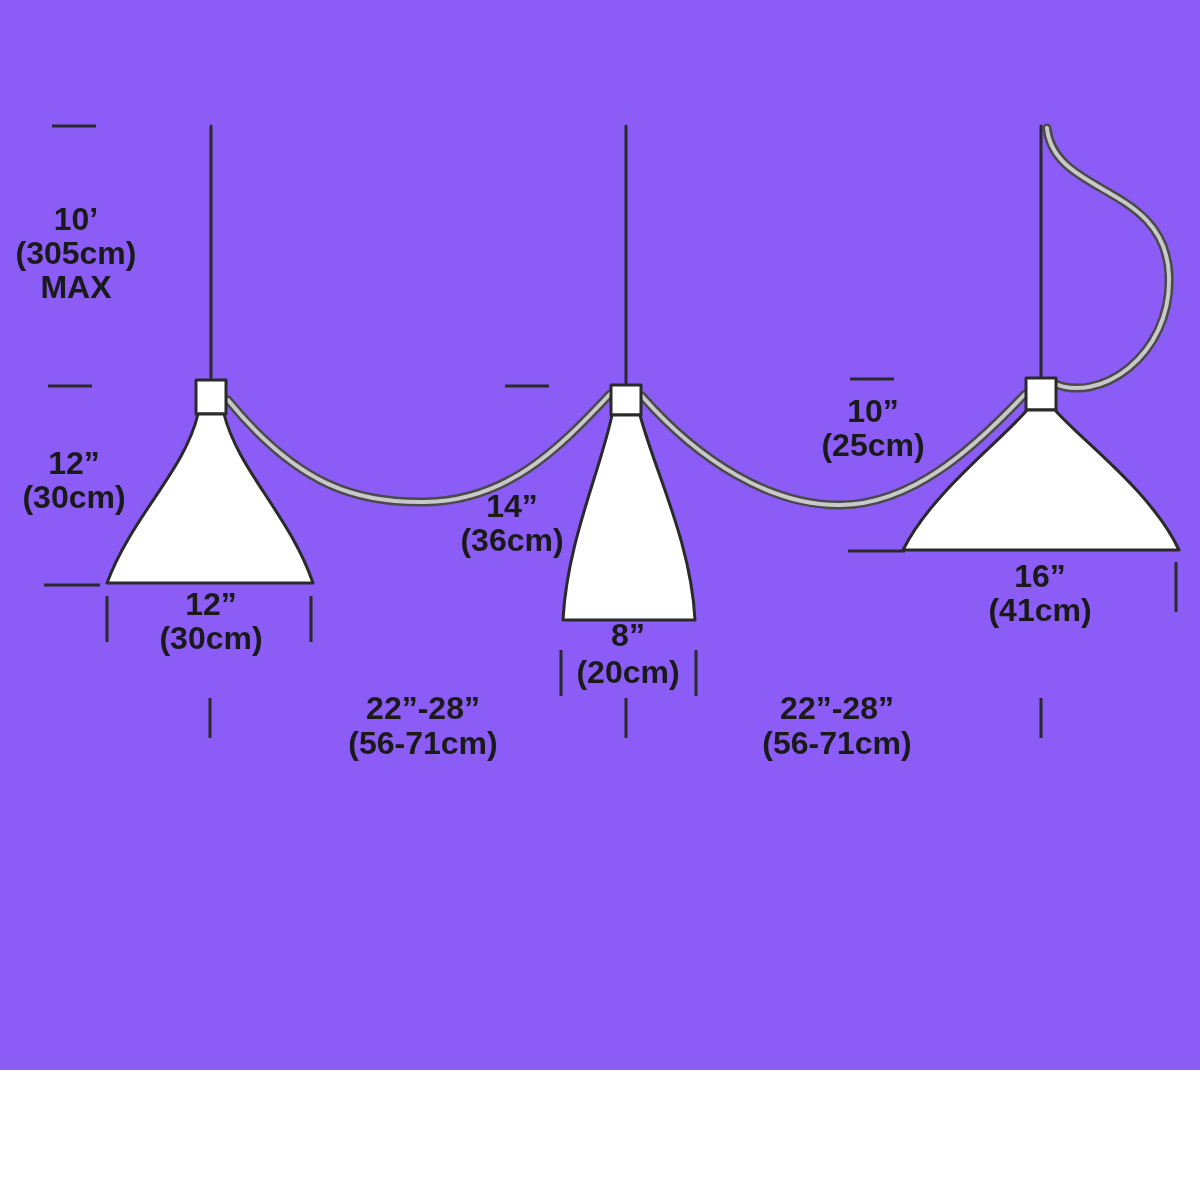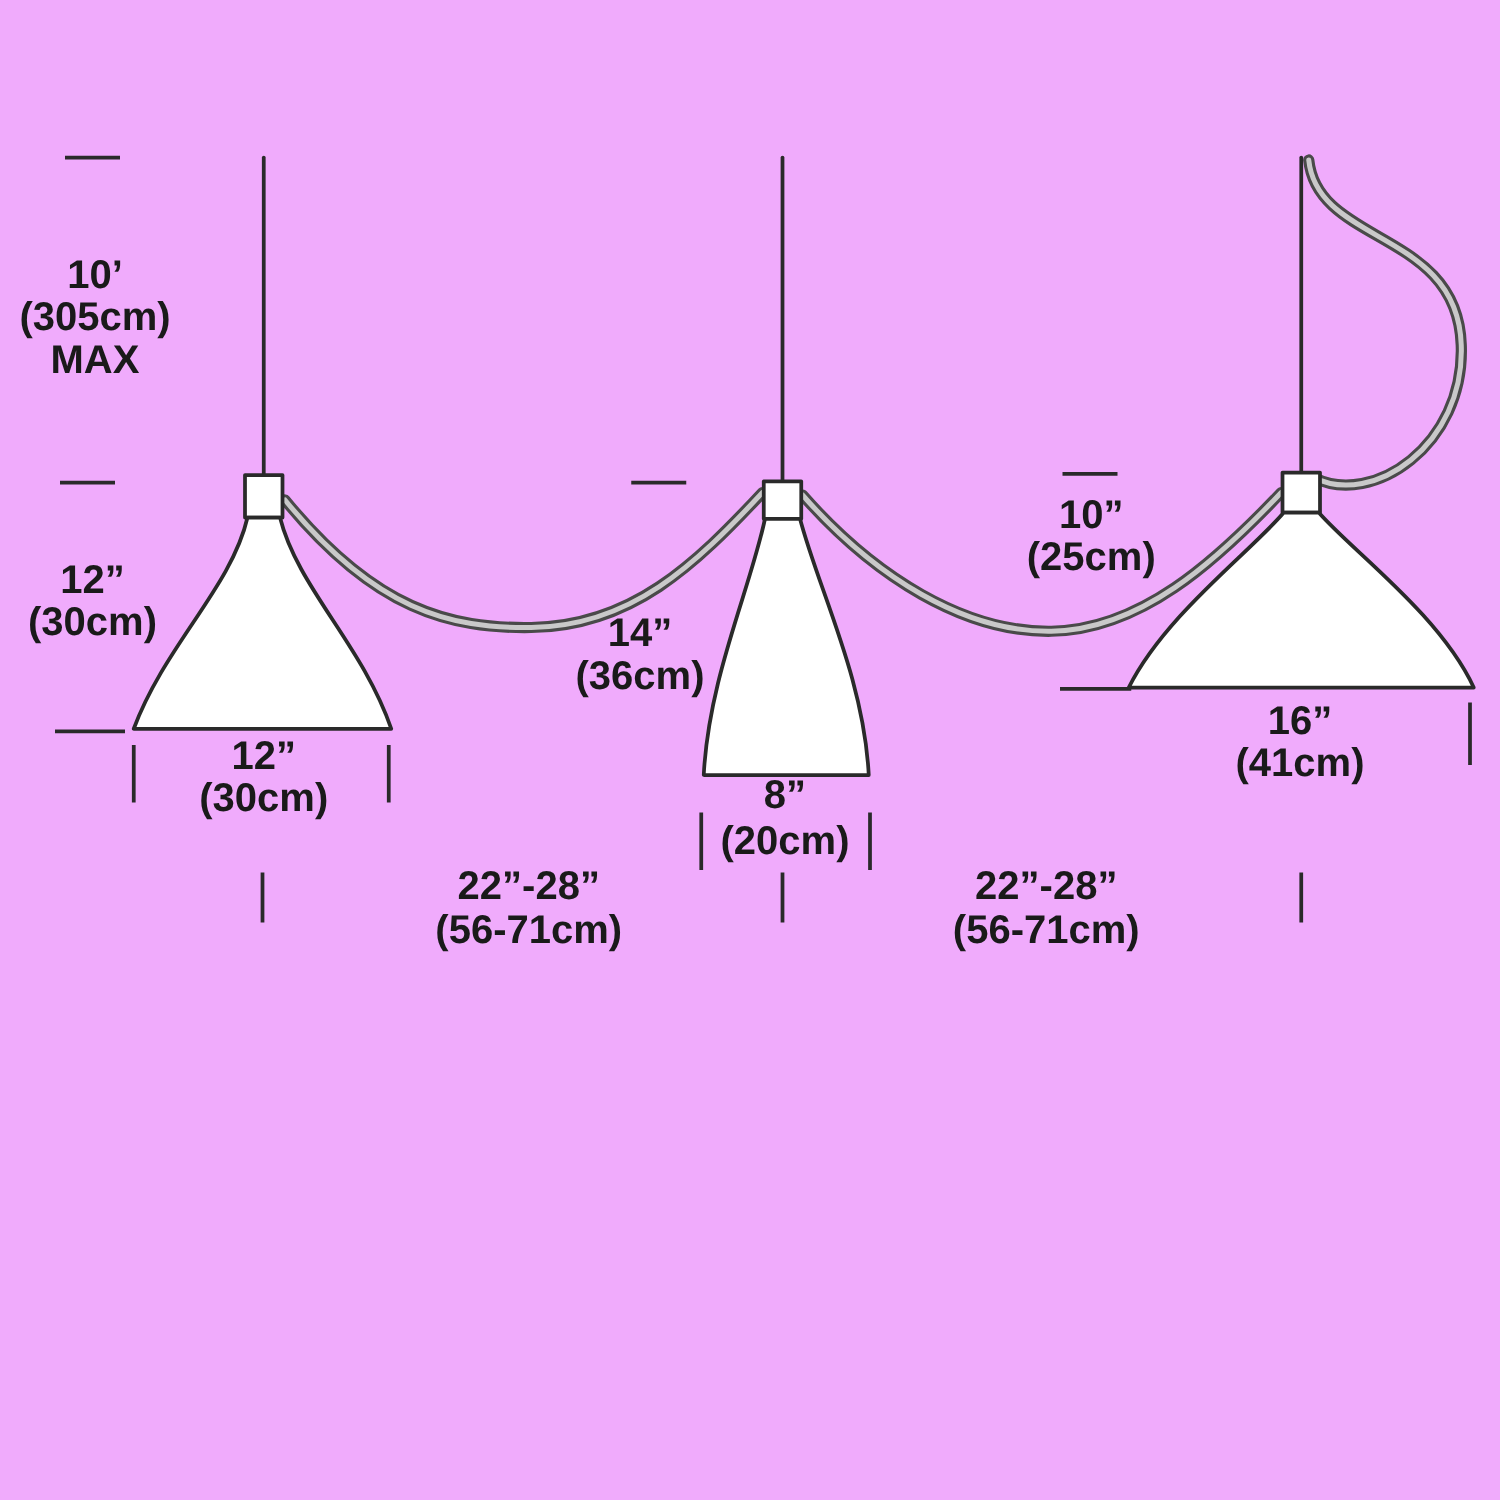--- a/index.html
+++ b/index.html
@@ -7,22 +7,22 @@
     padding: 0;
     width: 1200px;
     height: 1200px;
     background: #ffffff;
     font-family: "Liberation Sans", sans-serif;
     overflow: hidden;
   }
   .stage {
     position: relative;
     width: 1200px;
-    height: 1200px;
-    background: #f0abfc;
+    height: 1070px;
+    background: #8b5cf6;
   }
   svg { display: block; }
   .dim-text {
     font-family: "Liberation Sans", sans-serif;
     font-size: 32px;
     font-weight: bold;
     fill: #1a1a1a;
   }
   .outline {
     fill: #ffffff;

